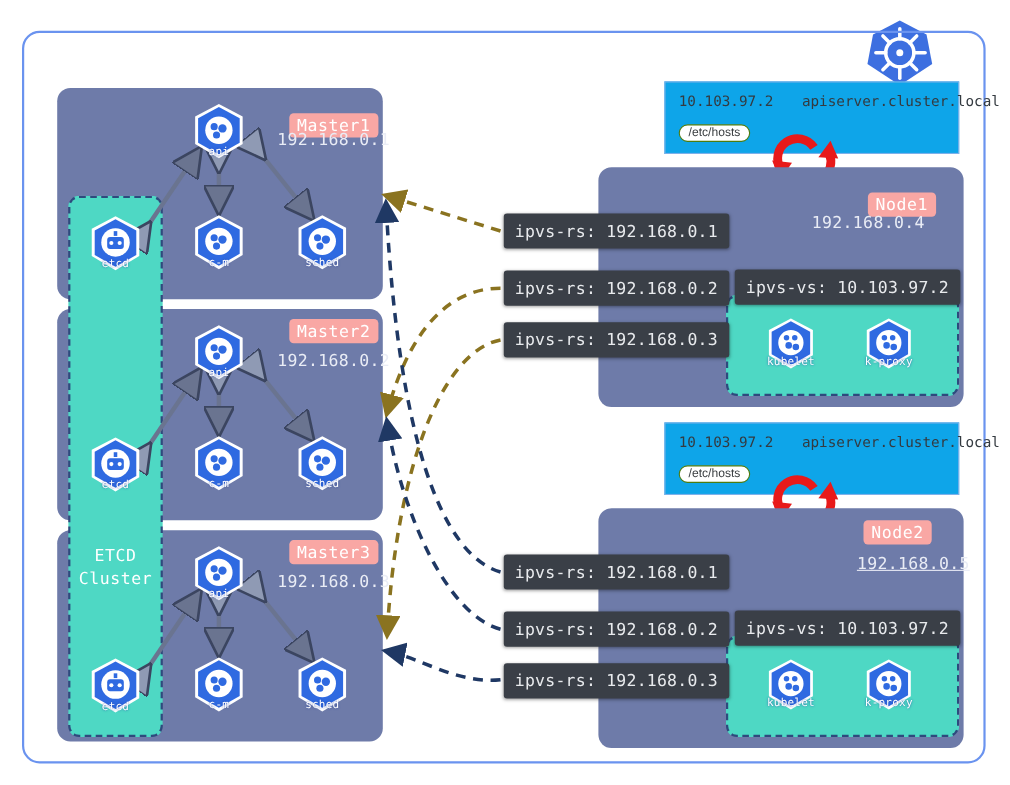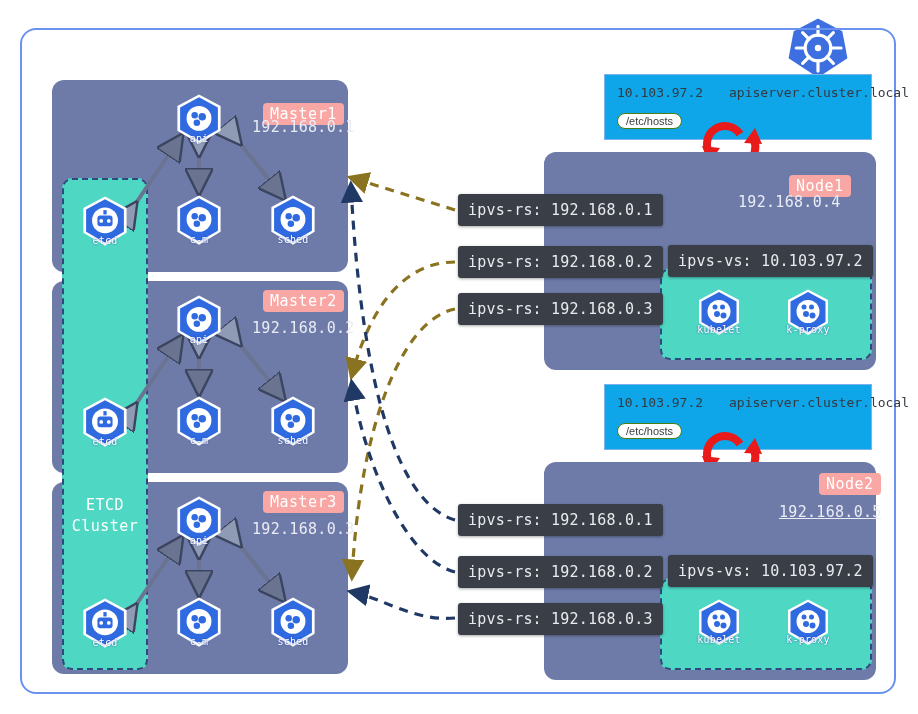--- a/index.html
+++ b/index.html
@@ -375,21 +375,21 @@
   <svg style="position:absolute;left:698px;top:428px;width:70px;height:56px;" viewBox="0 0 70 56">
     <g fill="none" stroke="#e81a1a" stroke-width="8" stroke-linecap="butt">
       <path d="M12,36 A18,18 0 0 1 42,16"></path>
       <path d="M56,22 A18,18 0 0 1 27,42"></path>
     </g>
     <polygon points="4,28 22,30 11,46" fill="#e81a1a"></polygon>
     <polygon points="64,26 46,25 57,10" fill="#e81a1a"></polygon>
   </svg>
 
   <div class="panel node" style="left:544px;top:462px;width:332px;height:218px;"></div>
-  <div class="badge" style="left:819px;top:473px;">Node2</div>
+  <div class="badge" style="left:785px;top:473px;">Node2</div>
   <div class="ipline" style="left:779px;top:503px;text-decoration:underline;">192.168.0.5</div>
 
   <div class="node-inner" style="left:660px;top:578px;width:212px;height:92px;"></div>
 
   <div class="comp small" style="left:694px;top:598px;">
     <svg viewBox="0 0 100 100" style="width:100%;height:100%;">
       <polygon points="50,3 90,24 90,70 50,94 10,70 10,24" fill="#ffffff"></polygon>
       <polygon points="50,8 85,27 85,68 50,88 15,68 15,27" fill="#2f6ae1"></polygon>
       <circle cx="50" cy="47" r="23" fill="#ffffff"></circle>
       <g fill="#2f6ae1">

